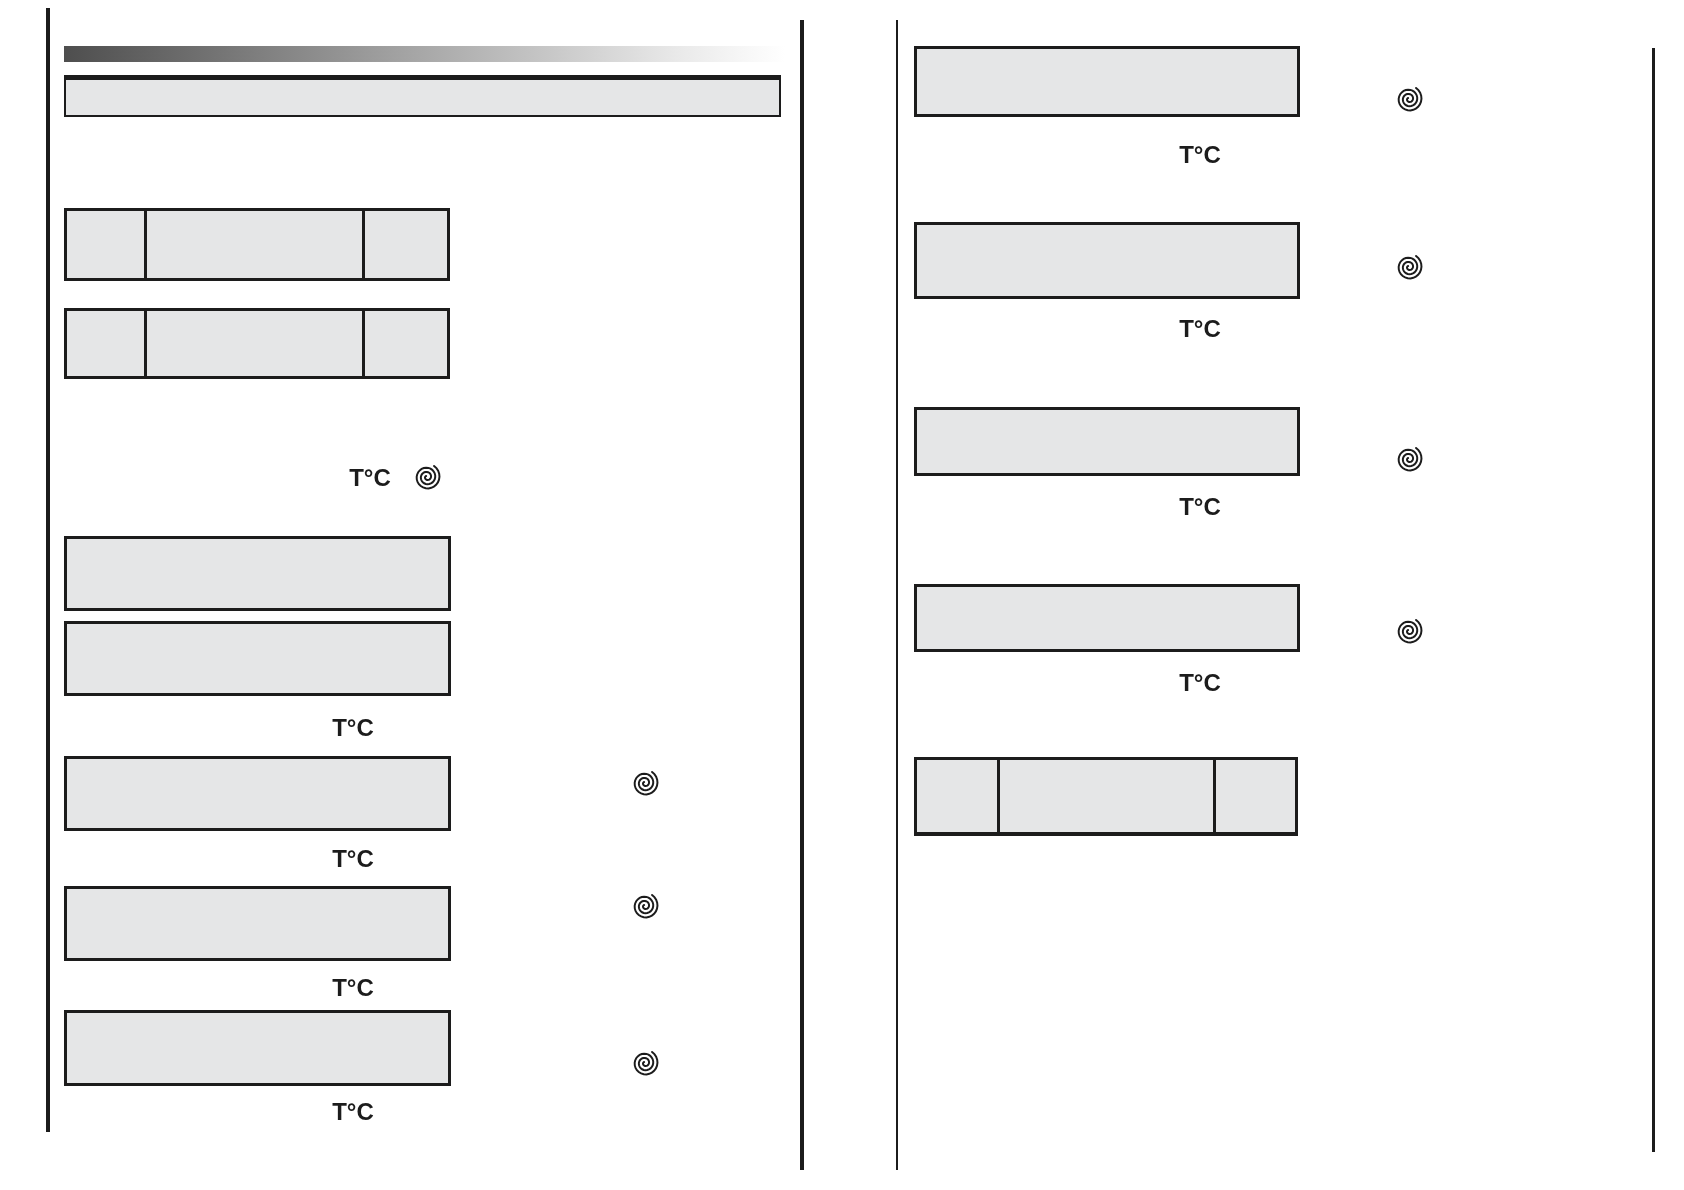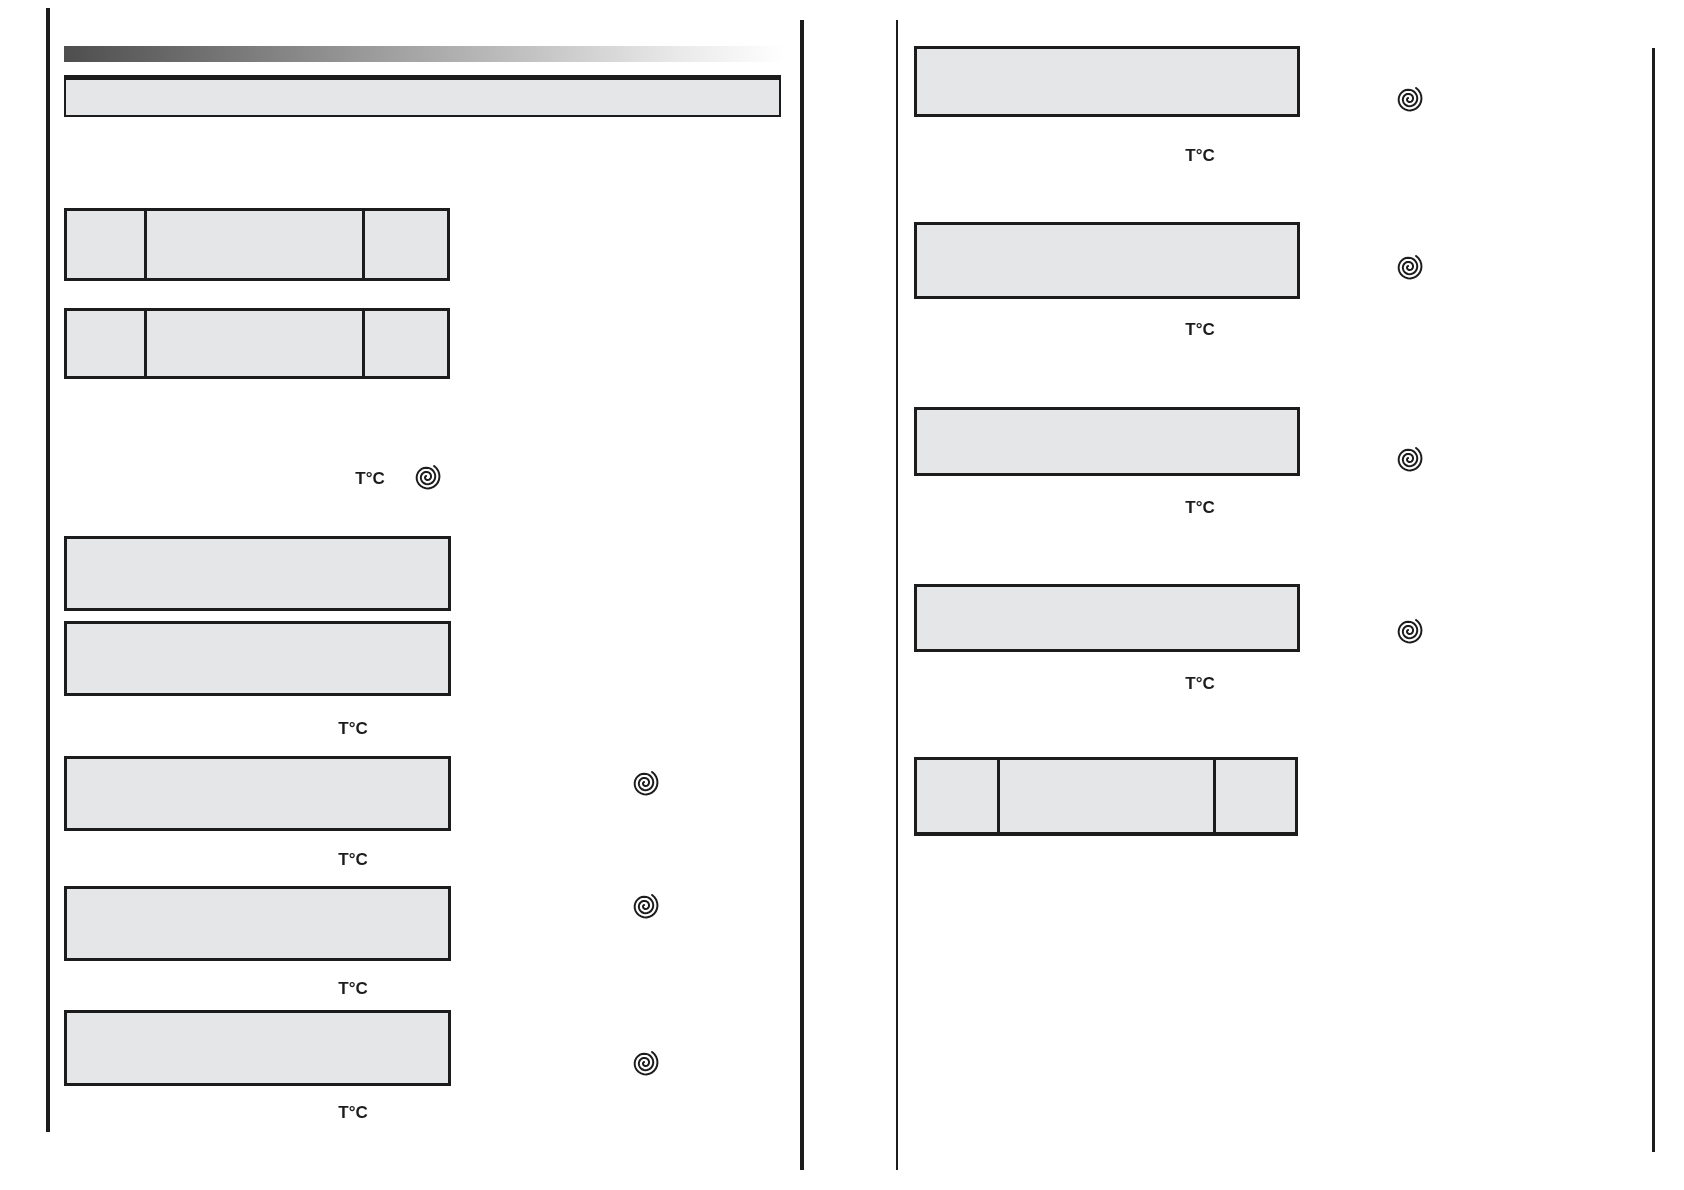--- a/index.html
+++ b/index.html
@@ -19,21 +19,21 @@
     position:absolute;
     background:#e5e6e7;
     border:3px solid #1c1c1c;
     box-sizing:border-box;
   }
   .header-box{border-width:2px;border-top-width:5px;}
   .cell-divider{position:absolute;top:0;bottom:0;width:3px;background:#1c1c1c;}
   .tc{
     position:absolute;
     transform:translate(-50%,-50%);
-    font-weight:700;font-size:17px;line-height:1;
+    font-weight:700;font-size:24px;line-height:1;
     color:#1c1c1c;white-space:nowrap;
   }
   .spiral{
     position:absolute;width:30px;height:30px;
     transform:translate(-50%,-50%);
   }
   .spiral svg{width:100%;height:100%;display:block;}
 </style>
 </head>
 <body>

